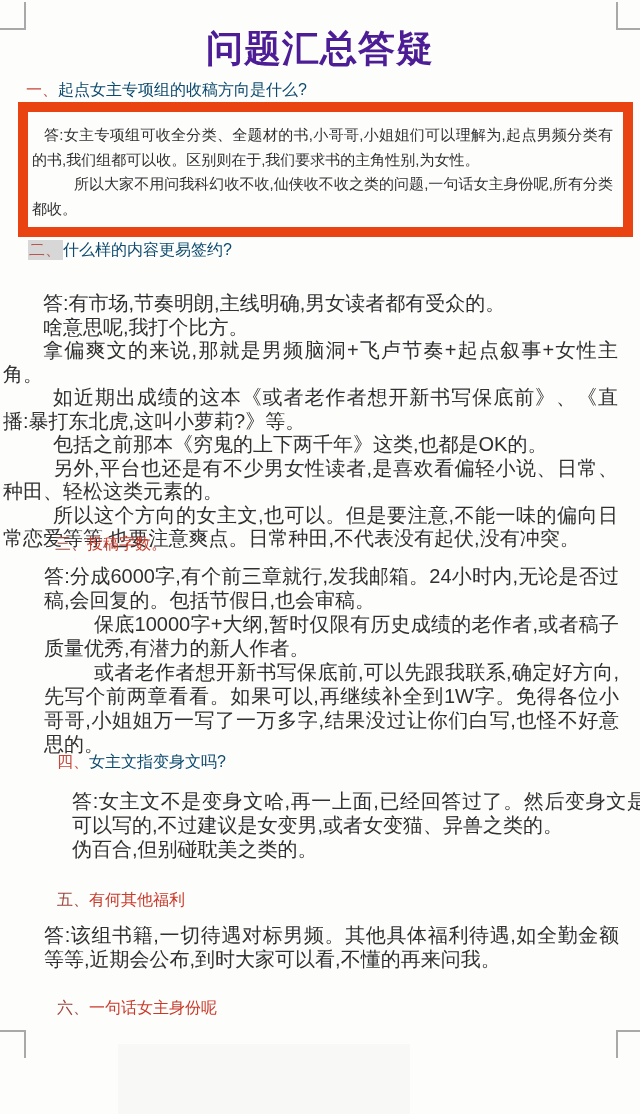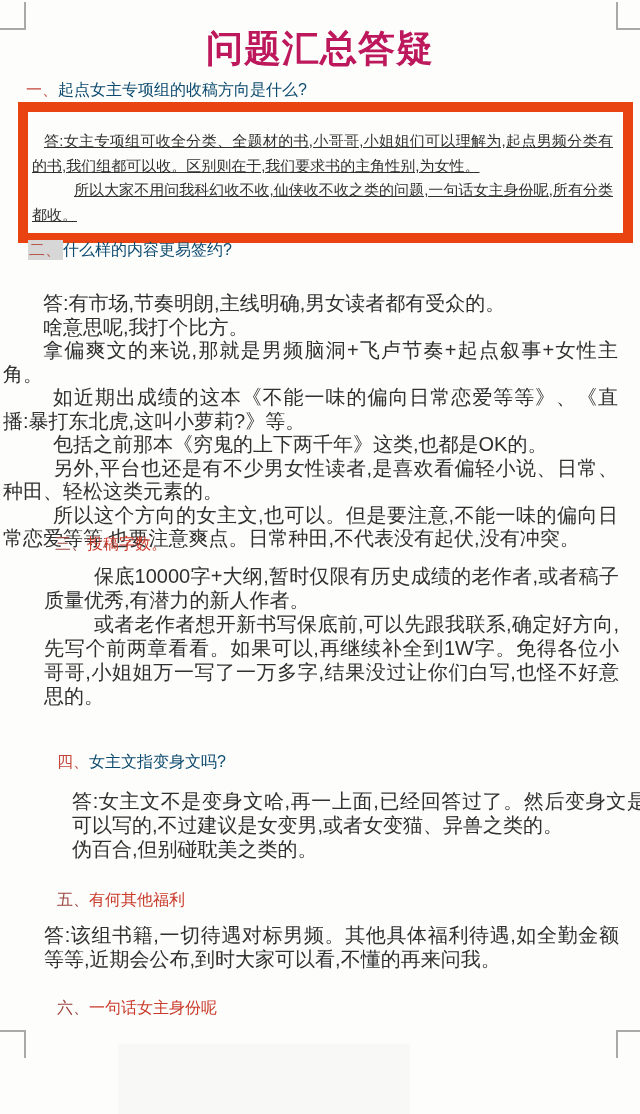--- a/index.html
+++ b/index.html
@@ -19,21 +19,21 @@
   .mark-tr .h{left:616px;top:28px;width:24px;}
   .mark-bl .v{left:24px;top:1030px;height:28px;}
   .mark-bl .h{left:0;top:1030px;width:26px;}
   .mark-br .v{left:616px;top:1030px;height:28px;}
   .mark-br .h{left:616px;top:1030px;width:24px;}
 
   
   .doc-title{
     position:absolute;left:0;right:0;top:26px;
     text-align:center;font-size:37px;line-height:46px;font-weight:bold;
-    color:#be185d;letter-spacing:1px;
+    color:#4c1d95;letter-spacing:1px;
   }
 
   
   .qa-heading{position:absolute;font-size:16px;line-height:21px;color:#c5473b;white-space:nowrap;}
   .qa-heading .h-label{color:#0c4a6e;}
   .h-prefix.normal{color:#c5473b;}
   .h-prefix.dark{color:#9c463d;}
   .h-prefix.dark + .h-label{color:#c93a2a;}
   .h-prefix.highlight{background:#d7d7d7;color:#b8574e;padding:1px 2px 2px 1px;}
   .sec-h-1{left:26px;top:79px;}
@@ -53,22 +53,22 @@
   .sec-b-2{left:3px;top:292px;width:615px;line-height:23.5px;}
   .sec-b-3{left:44px;top:564px;width:575px;}
   .sec-b-4{left:44px;top:789px;width:575px;margin-left:28px;}
   .sec-b-5{left:44px;top:923px;width:575px;}
 
   
   .answer-box{
     box-sizing:border-box;
     border:10px solid #e84310;
     background:#fdfdfc;
-    padding:17px 10px 6px 4px;
-    font-size:15px;line-height:24.5px;text-decoration:underline;
+    padding:11px 10px 6px 4px;
+    font-size:15px;line-height:24.5px;
   }
   .answer-box .ind-1{text-indent:12px;}
   .answer-box .ind-2{text-indent:42px;}
 
   
   .blotch{position:absolute;left:118px;top:1044px;width:292px;height:70px;background:#f8f8f6;}
 </style>
 </head>
 <body>
 
@@ -97,27 +97,28 @@
       <div class="qa-heading sec-h-1"><span class="h-prefix normal">一、</span><span class="h-label">起点女主专项组的收稿方向是什么?</span></div>
       <div class="qa-body sec-b-1 answer-box">
         <p class="para ind-1">答:女主专项组可收全分类、全题材的书,小哥哥,小姐姐们可以理解为,起点男频分类有的书,我们组都可以收。区别则在于,我们要求书的主角性别,为女性。</p>
         <p class="para ind-2">所以大家不用问我科幻收不收,仙侠收不收之类的问题,一句话女主身份呢,所有分类都收。</p>
       </div>
       <div class="qa-heading sec-h-2"><span class="h-prefix highlight">二、</span><span class="h-label">什么样的内容更易签约?</span></div>
       <div class="qa-body sec-b-2">
         <p class="para ind-1">答:有市场,节奏明朗,主线明确,男女读者都有受众的。</p>
         <p class="para ind-1">啥意思呢,我打个比方。</p>
         <p class="para ind-1">拿偏爽文的来说,那就是男频脑洞+飞卢节奏+起点叙事+女性主角。</p>
-        <p class="para ind-2">如近期出成绩的这本《不能一味的偏向日常恋爱等等》、《直播:暴打东北虎,这叫小萝莉?》等。</p>
+        <p class="para ind-2">如近期出成绩的这本《或者老作者想开新书写保底前》、《直播:暴打东北虎,这叫小萝莉?》等。</p>
         <p class="para ind-2">包括之前那本《穷鬼的上下两千年》这类,也都是OK的。</p>
         <p class="para ind-2">另外,平台也还是有不少男女性读者,是喜欢看偏轻小说、日常、种田、轻松这类元素的。</p>
         <p class="para ind-2">所以这个方向的女主文,也可以。但是要注意,不能一味的偏向日常恋爱等等,也要注意爽点。日常种田,不代表没有起伏,没有冲突。</p>
       </div>
       <div class="qa-heading sec-h-3"><span class="h-prefix dark">三、</span><span class="h-label">投稿字数。</span></div>
       <div class="qa-body sec-b-3">
+        <p class="para ind-0">答:分成6000字,有个前三章就行,发我邮箱。24小时内,无论是否过稿,会回复的。包括节假日,也会审稿。</p>
         <p class="para ind-2">保底10000字+大纲,暂时仅限有历史成绩的老作者,或者稿子质量优秀,有潜力的新人作者。</p>
         <p class="para ind-2">或者老作者想开新书写保底前,可以先跟我联系,确定好方向,先写个前两章看看。如果可以,再继续补全到1W字。免得各位小哥哥,小姐姐万一写了一万多字,结果没过让你们白写,也怪不好意思的。</p>
       </div>
       <div class="qa-heading sec-h-4"><span class="h-prefix normal">四、</span><span class="h-label">女主文指变身文吗?</span></div>
       <div class="qa-body sec-b-4">
         <p class="para ind-0">答:女主文不是变身文哈,再一上面,已经回答过了。然后变身文是可以写的,不过建议是女变男,或者女变猫、异兽之类的。</p>
         <p class="para ind-0">伪百合,但别碰耽美之类的。</p>
       </div>
       <div class="qa-heading sec-h-5"><span class="h-prefix dark">五、</span><span class="h-label">有何其他福利</span></div>
       <div class="qa-body sec-b-5">

